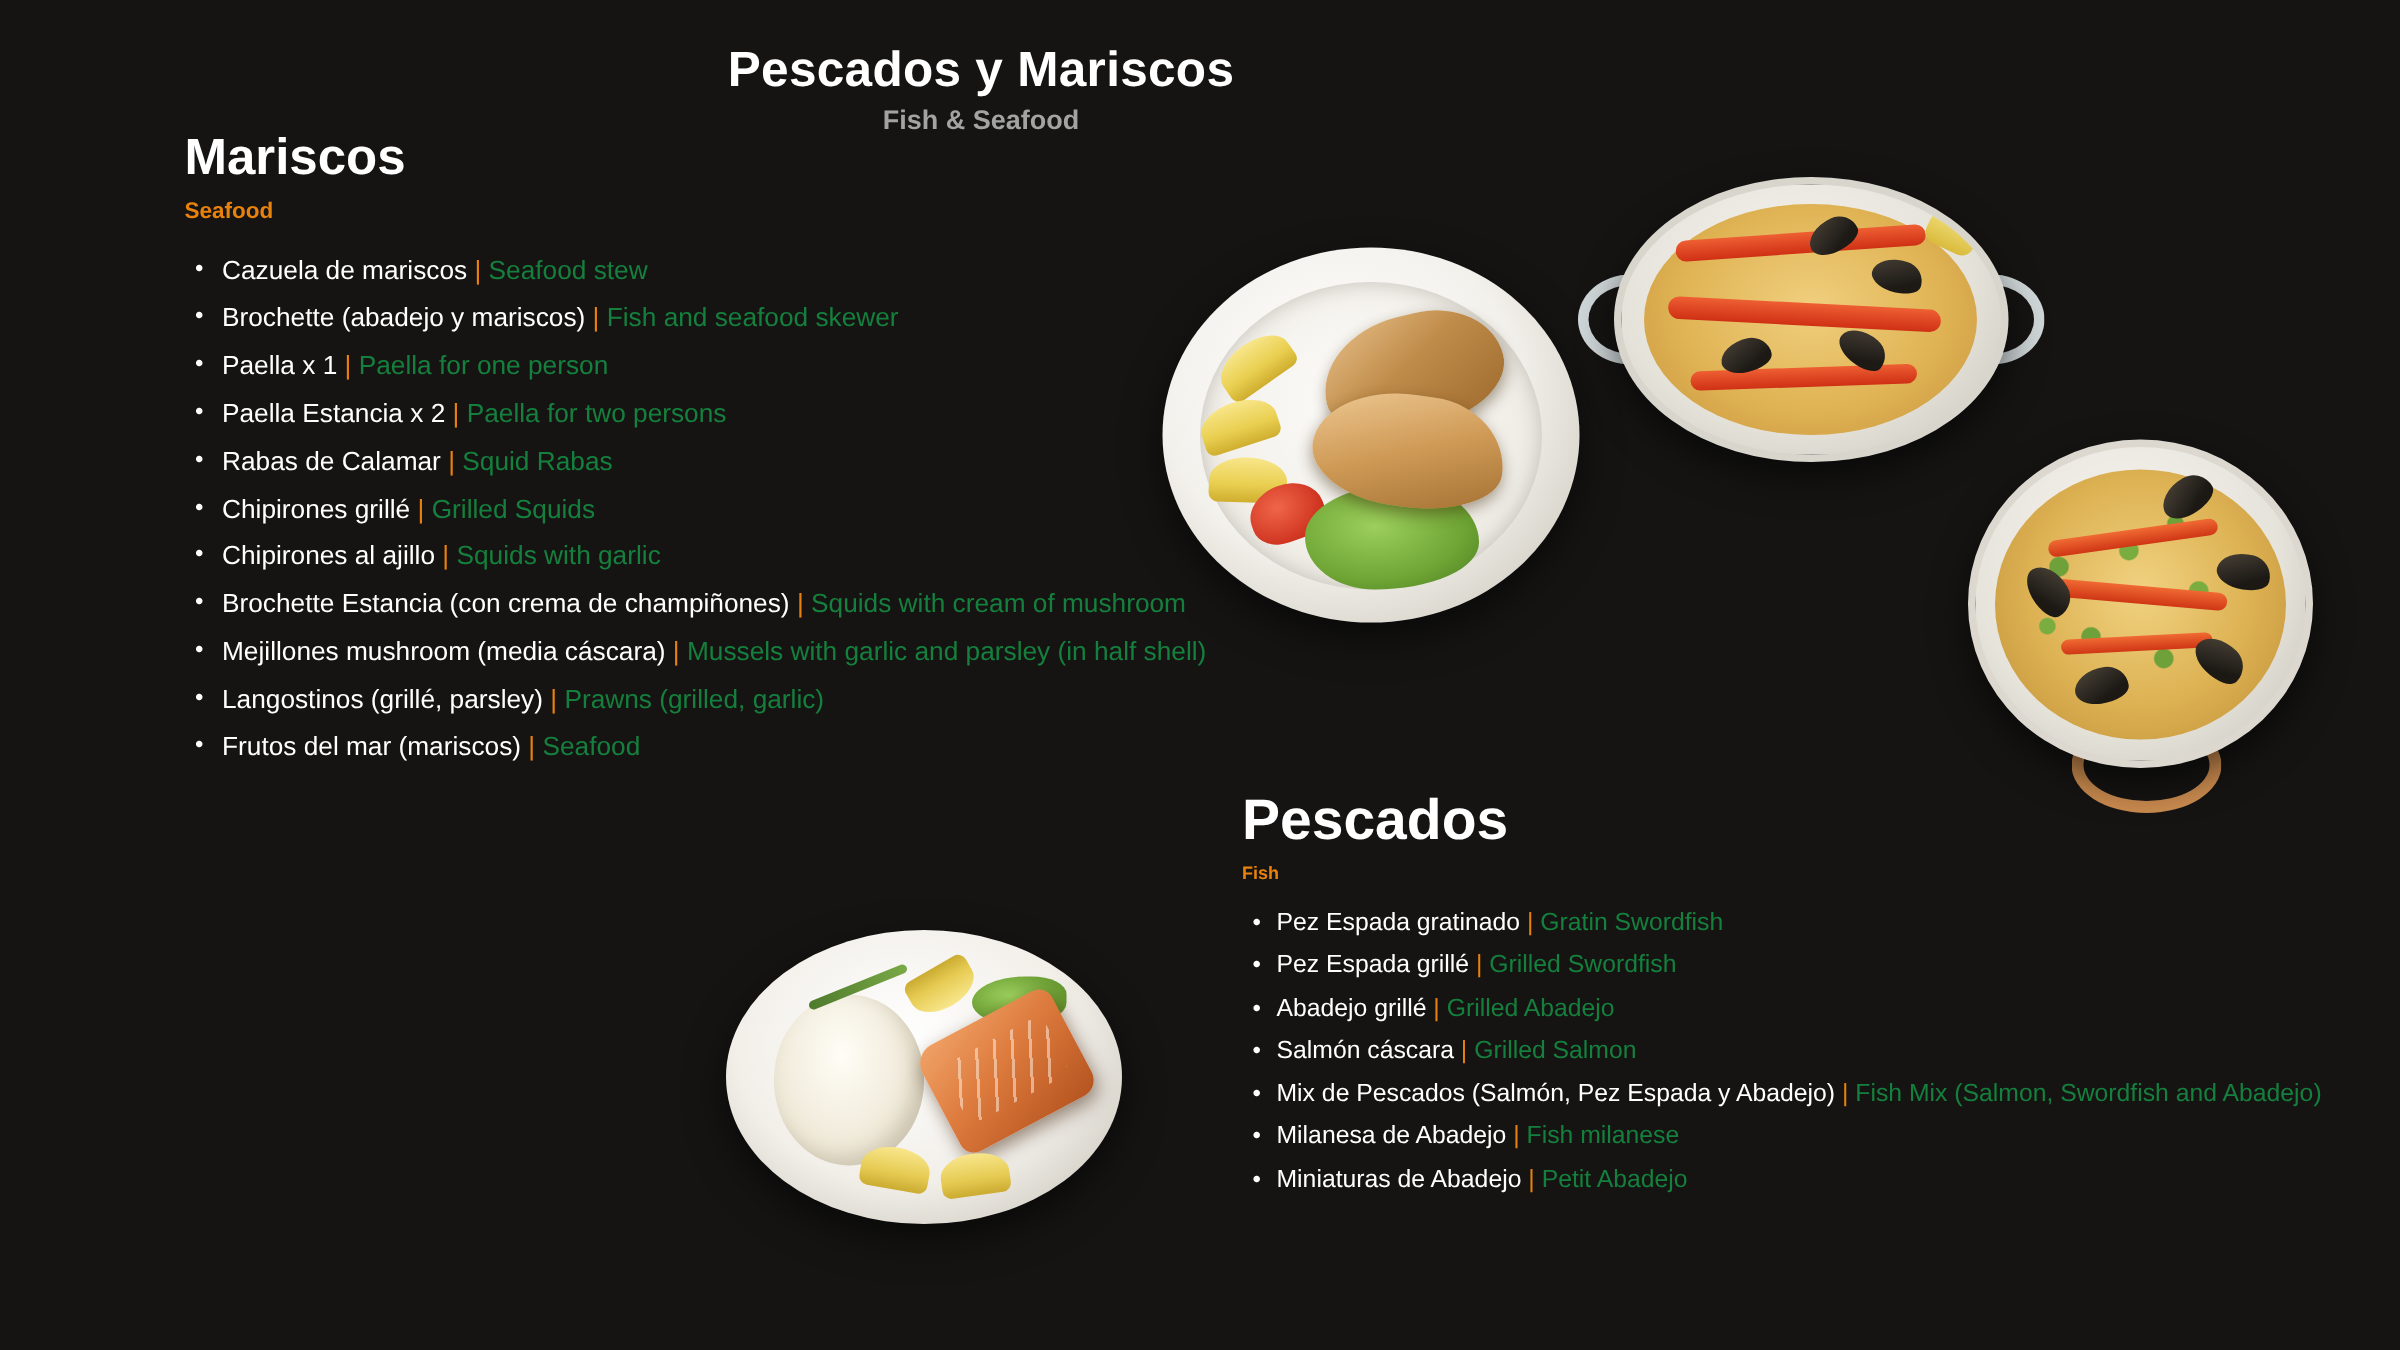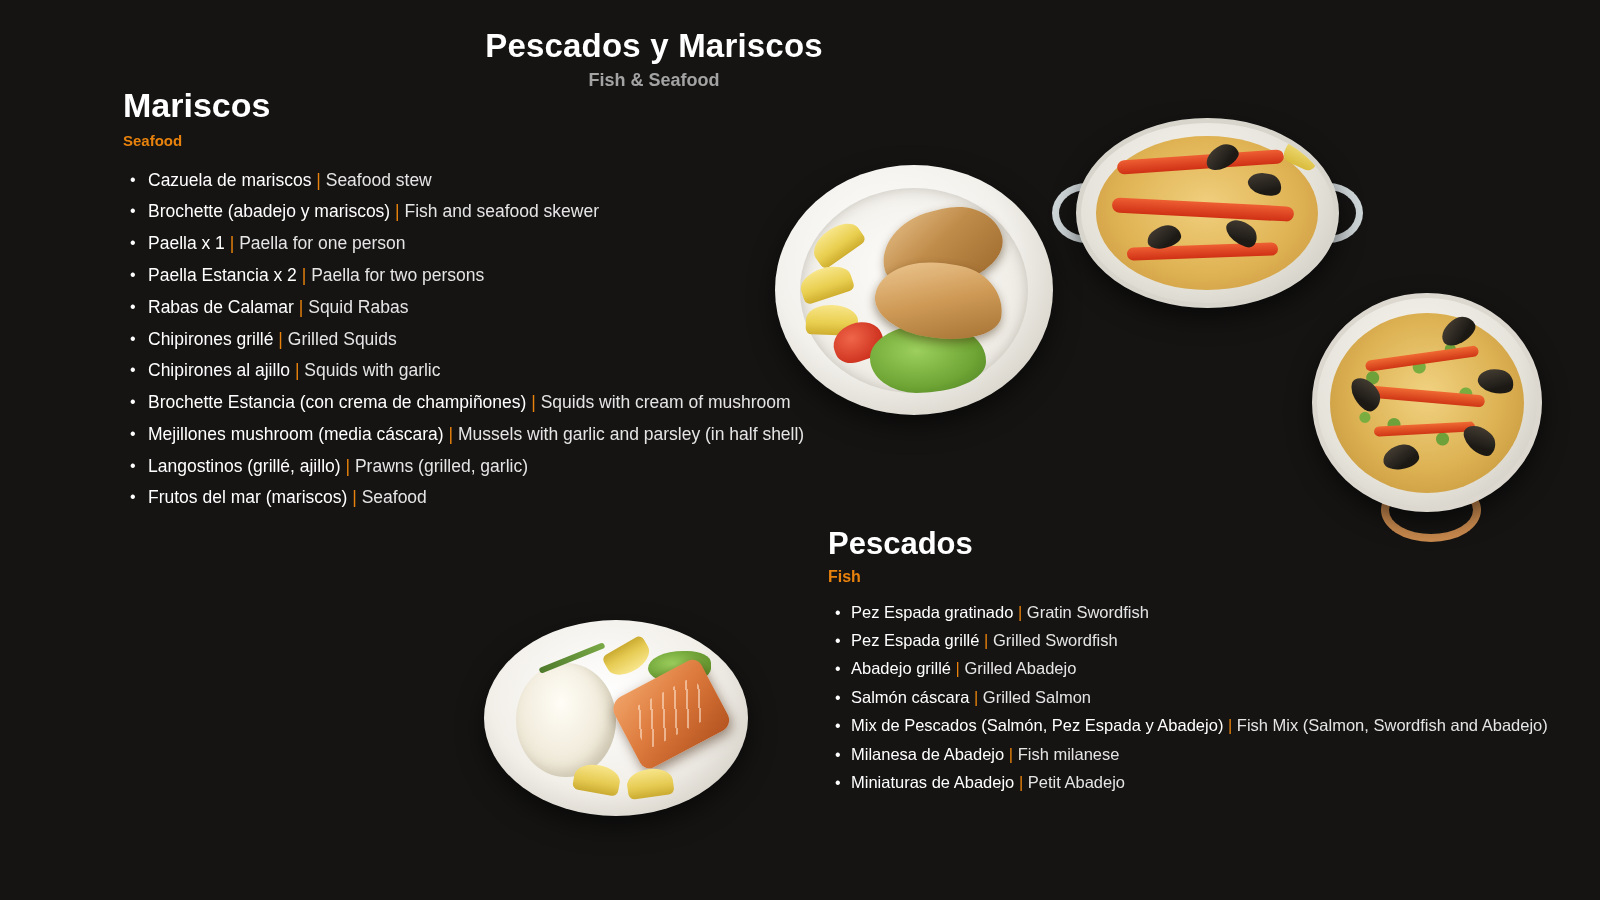--- a/index.html
+++ b/index.html
@@ -74,40 +74,40 @@
   .menu-item .bullet {
     position: absolute;
     left: 7px;
     top: 0;
     color: #ffffff;
     font-size: 16px;
     line-height: 1.33;
   }
   .es { color: #ffffff; }
   .sep { color: #e8820c; }
-  .en { color: #e5e5e5; }
+  .en { color: #15803d; }
 
   
   #mariscos-section {
     position: absolute;
     left: 123px;
     top: 88px;
     width: 700px;
   }
   #mariscos-section .menu-list { margin-top: 20px; }
 
   
   #pescados-section {
     position: absolute;
     left: 828px;
     top: 528px;
     width: 760px;
   }
-  #pescados-section .section-title { font-size: 31px; }
-  #pescados-section .section-sub { font-size: 16px; margin-top: 7px; }
+  #pescados-section .section-title { font-size: 38px; }
+  #pescados-section .section-sub { font-size: 12px; margin-top: 7px; }
   #pescados-section .menu-list { margin-top: 16px; }
   #pescados-section .menu-item {
     font-size: 16.5px;
     margin-bottom: 6.5px;
     padding-left: 23px;
   }
 
   
   .photo {
     position: absolute;
@@ -386,21 +386,21 @@
         <span class="en">Squids with cream of mushroom</span>
       </li>
       <li class="menu-item">
         <span class="bullet">•</span>
         <span class="es">Mejillones mushroom (media cáscara)</span>
         <span class="sep">|</span>
         <span class="en">Mussels with garlic and parsley (in half shell)</span>
       </li>
       <li class="menu-item">
         <span class="bullet">•</span>
-        <span class="es">Langostinos (grillé, ajillo)</span>
+        <span class="es">Langostinos (grillé, parsley)</span>
         <span class="sep">|</span>
         <span class="en">Prawns (grilled, garlic)</span>
       </li>
       <li class="menu-item">
         <span class="bullet">•</span>
         <span class="es">Frutos del mar (mariscos)</span>
         <span class="sep">|</span>
         <span class="en">Seafood</span>
       </li>
     </ul>

